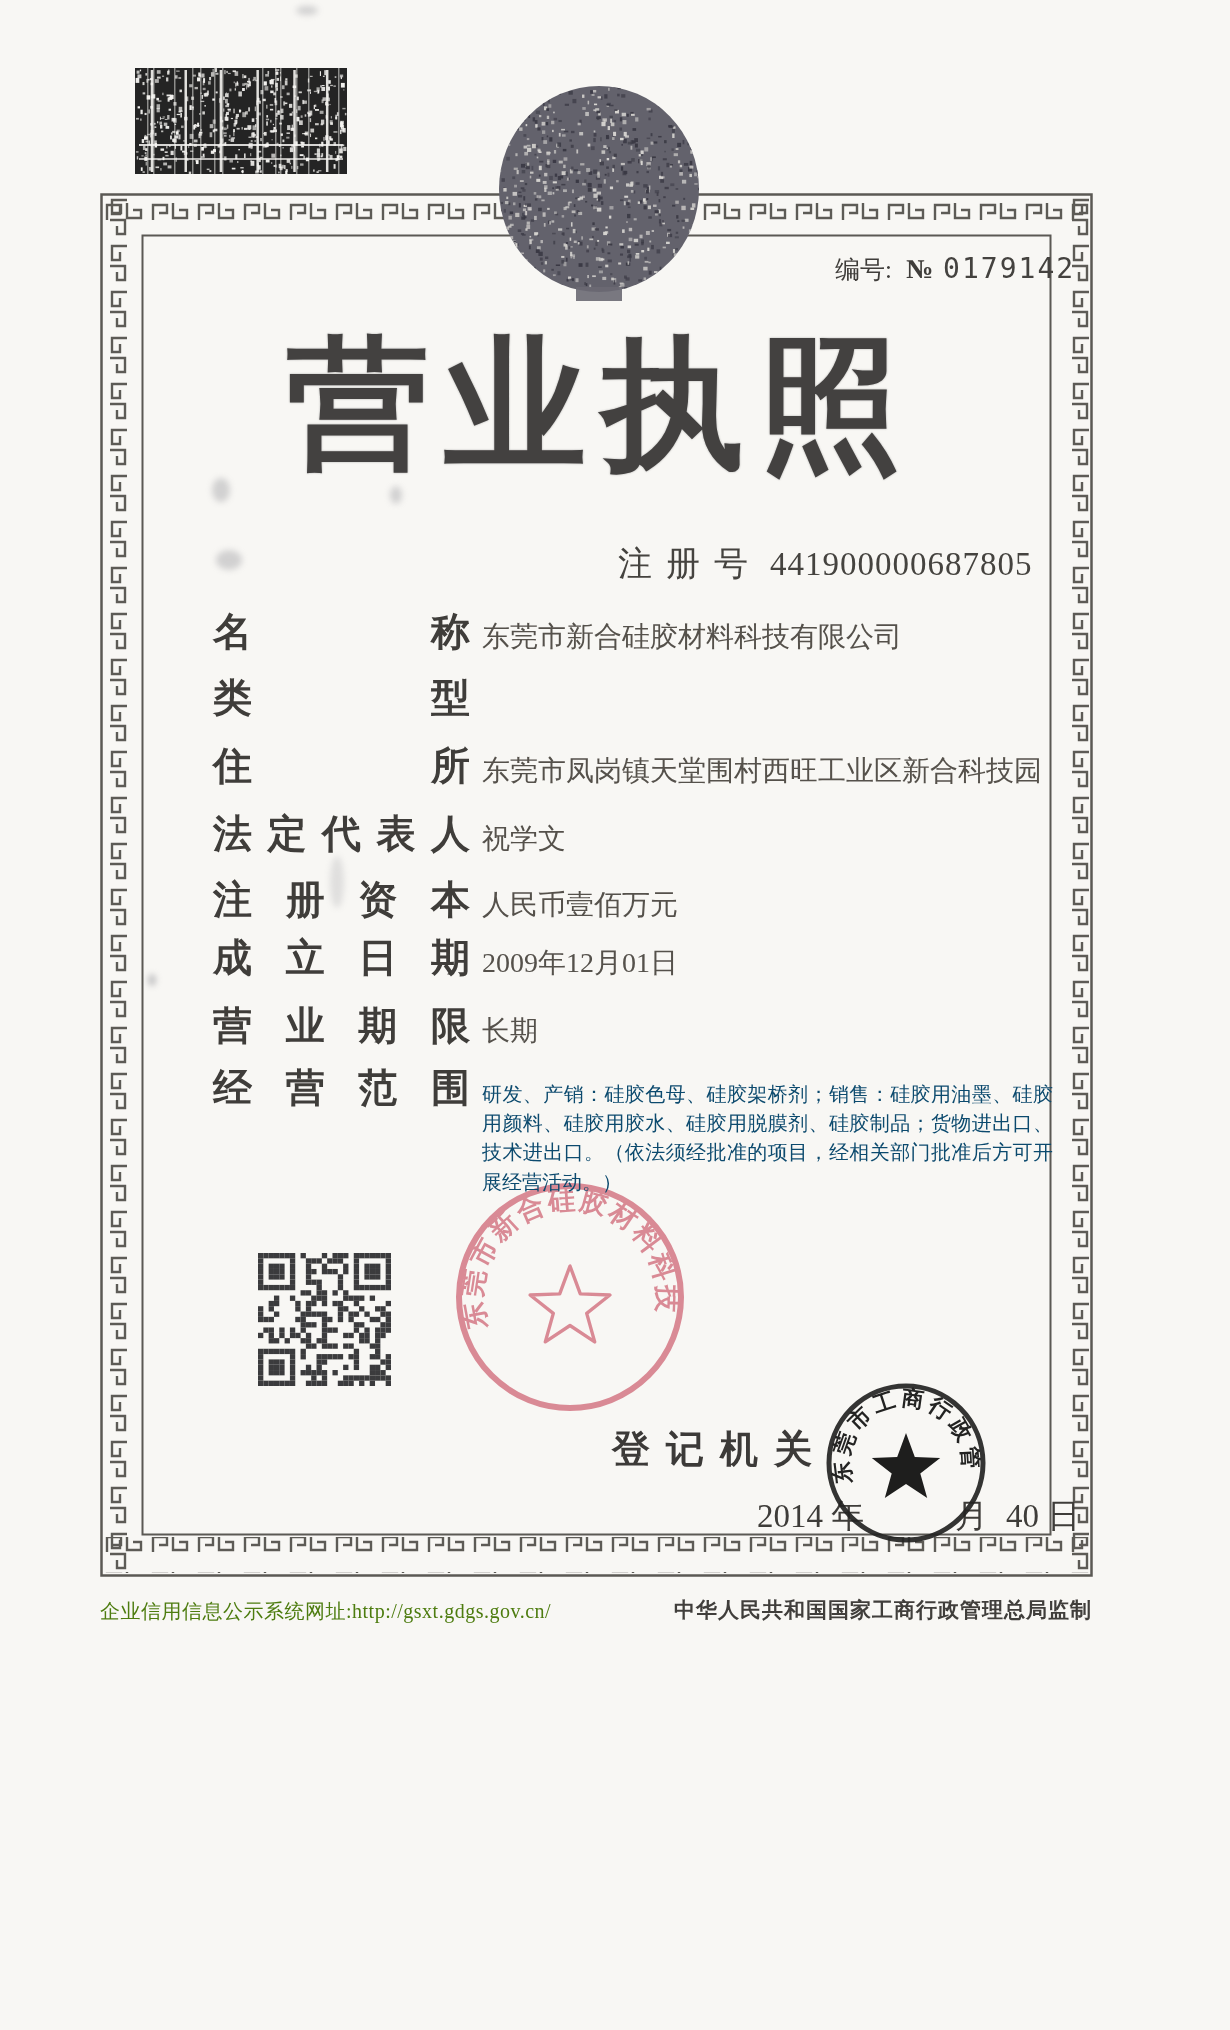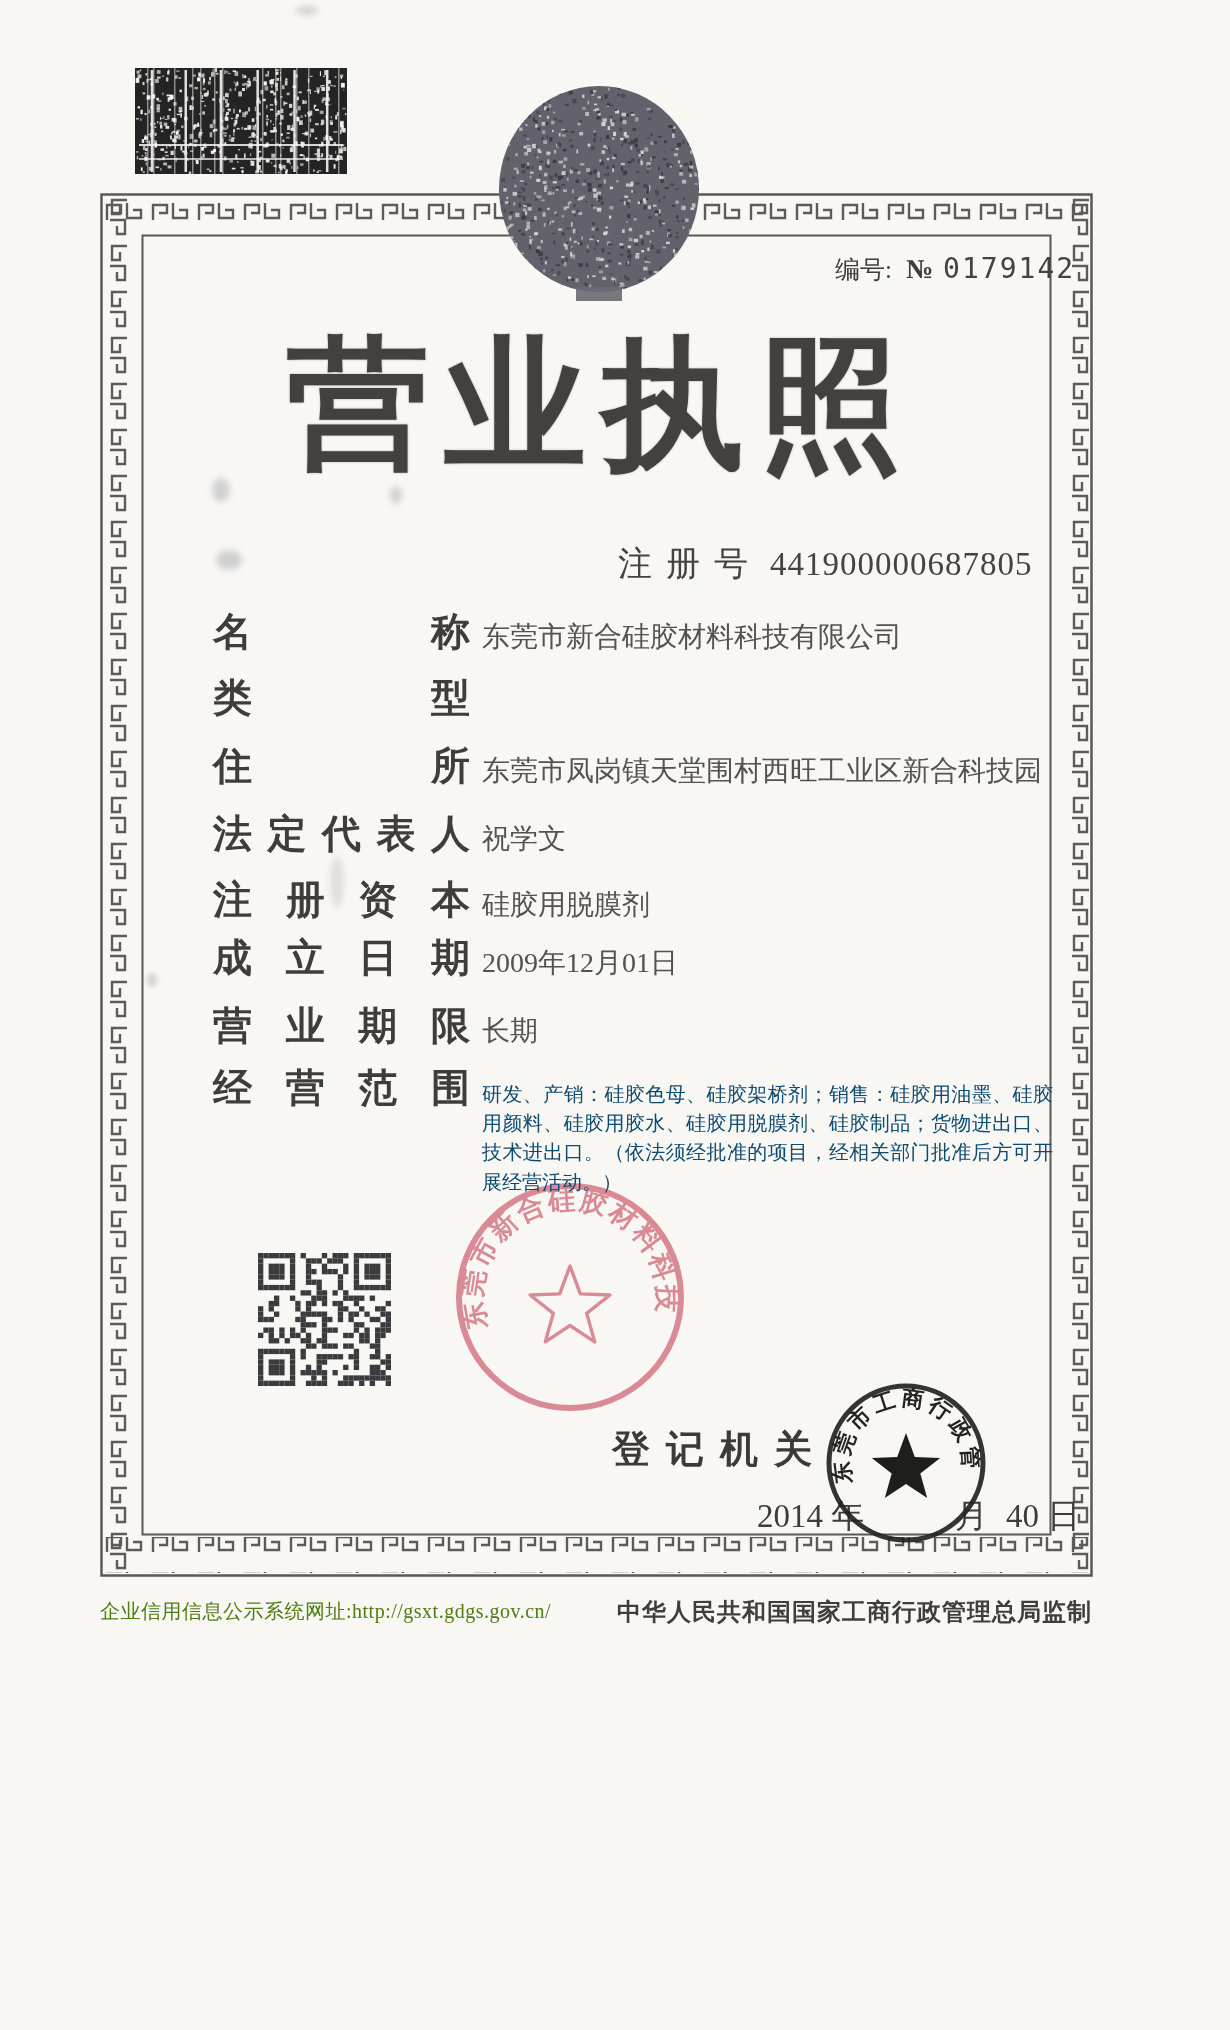--- a/index.html
+++ b/index.html
@@ -62,21 +62,21 @@
   #date-year{left:757px;top:1494px;}
   #date-month{left:955px;top:1494px;}
   #date-day{left:1006px;top:1494px;}
   #registrar-seal{position:absolute;left:820px;top:1377px;width:172px;height:172px;z-index:4;}
   
   #footer-left{
     position:absolute;left:100px;top:1598px;font-size:20px;color:#4d7c0f;
     font-family:"Liberation Serif",serif;letter-spacing:.5px;
   }
   #footer-right{
-    position:absolute;right:138px;top:1596px;font-size:24px;color:#403e3b;
+    position:absolute;right:138px;top:1596px;font-size:21px;color:#403e3b;
     font-weight:600;letter-spacing:1px;font-family:"Liberation Serif",serif;
   }
   
   .smudge{position:absolute;background:#8a8a90;border-radius:50%;filter:blur(3px);opacity:.35;}
   #sm1{left:296px;top:6px;width:22px;height:9px;}
   #sm2{left:212px;top:478px;width:18px;height:24px;}
   #sm3{left:390px;top:486px;width:12px;height:18px;}
   #sm4{left:216px;top:550px;width:26px;height:20px;}
   #sm5{left:330px;top:856px;width:14px;height:52px;opacity:.22;}
   #sm6{left:148px;top:974px;width:8px;height:12px;opacity:.5;}
@@ -1848,21 +1848,21 @@
       </div>
       <div class="field-value">祝学文</div>
     </div>
     <div class="field-row" style="top: 880px;">
       <div class="field-label spread-chars">
         <span>注</span>
         <span>册</span>
         <span>资</span>
         <span>本</span>
       </div>
-      <div class="field-value">硅胶用脱膜剂</div>
+      <div class="field-value">人民币壹佰万元</div>
     </div>
     <div class="field-row" style="top: 938px;">
       <div class="field-label spread-chars">
         <span>成</span>
         <span>立</span>
         <span>日</span>
         <span>期</span>
       </div>
       <div class="field-value">2009年12月01日</div>
     </div>

